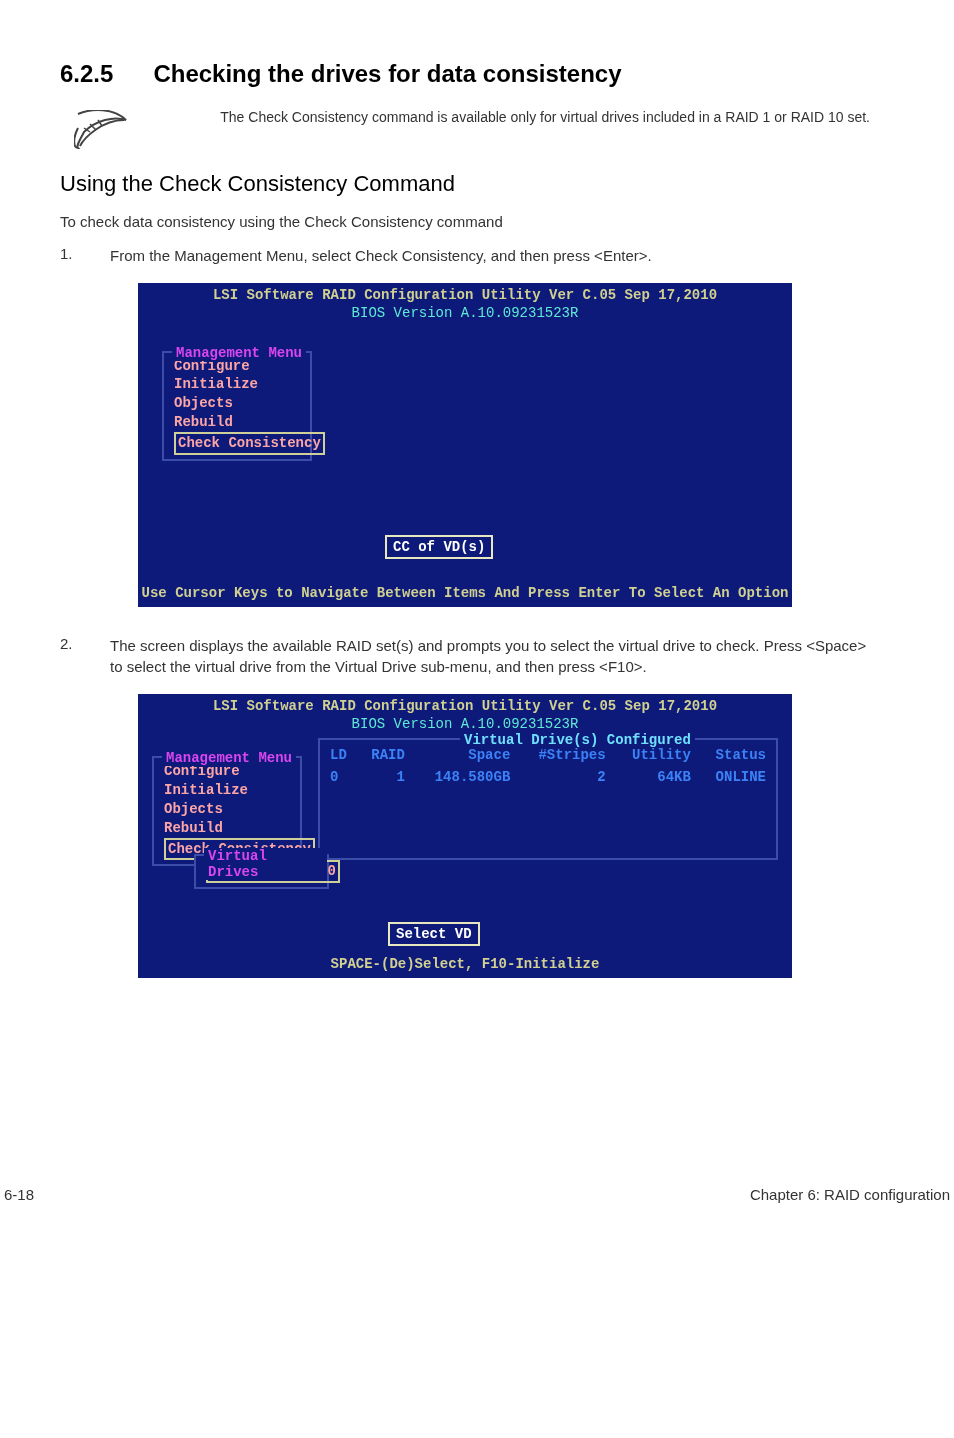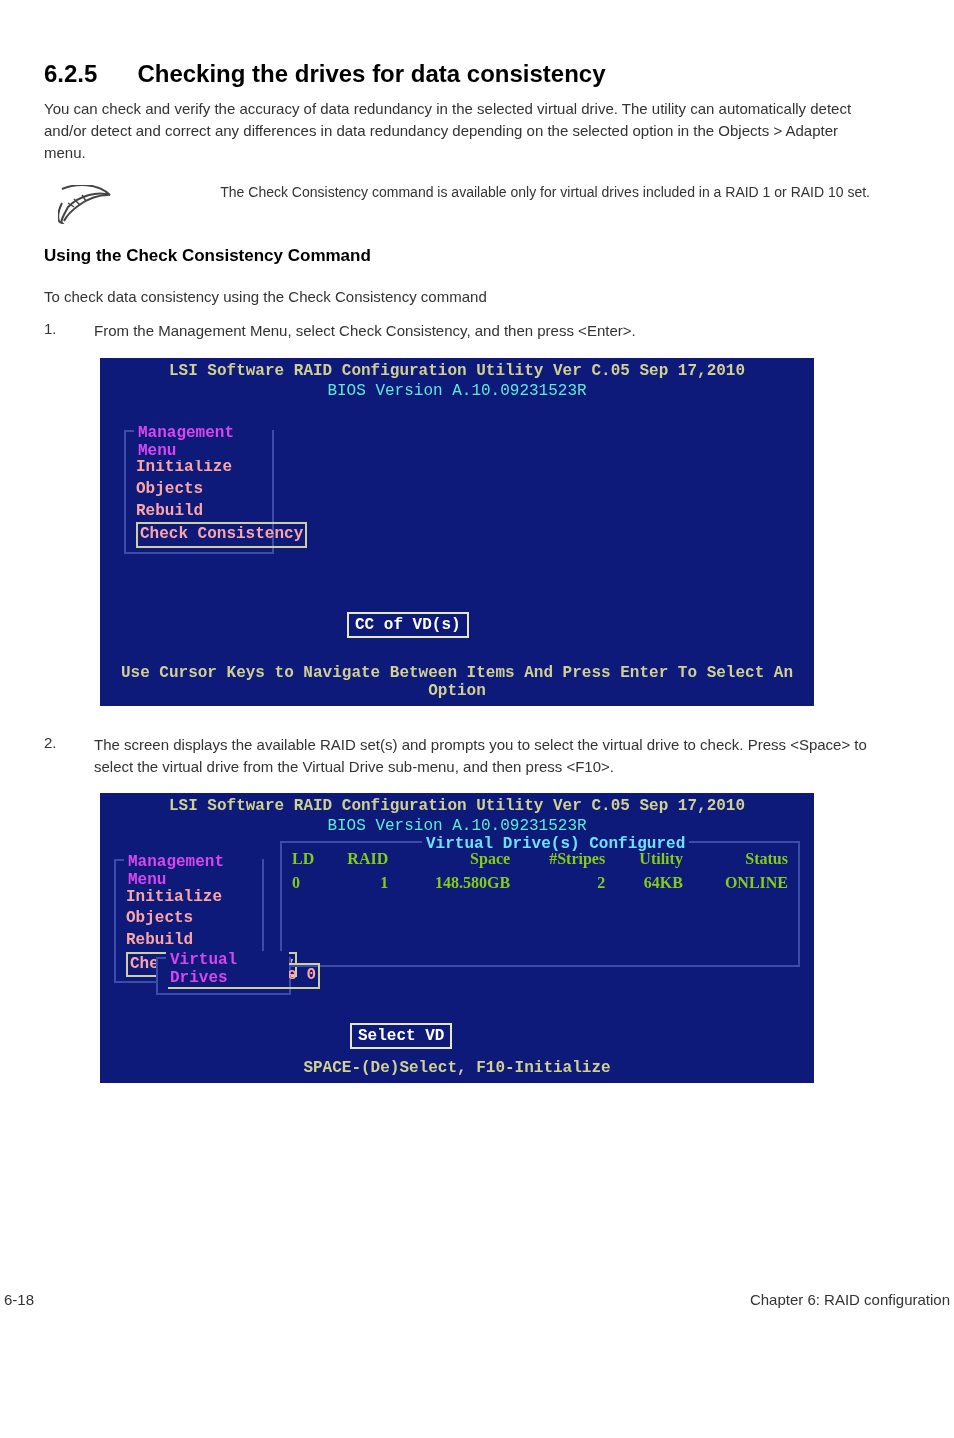--- a/index.html
+++ b/index.html
@@ -1,59 +1,58 @@
 <!DOCTYPE html>
 <html><head>
 <meta charset="utf-8">
 <style>
   *{margin:0;padding:0;box-sizing:border-box;}
   body{background:#fff;font-family:Arial,Helvetica,sans-serif;font-size:14px;color:#333;width:954px;margin:0 auto;}
-  .page{padding:60px 84px 30px 44px;}
+  .page{padding:60px 84px 30px 60px;}
   .heading-row{display:flex;align-items:baseline;margin-bottom:10px;}
   .heading-num{font-size:24px;font-weight:bold;margin-right:40px;color:#000;}
   .heading-title{font-size:24px;font-weight:bold;color:#000;}
   .body-text{font-size:15px;line-height:1.45;margin-bottom:10px;color:#333;}
   .note-row{display:flex;align-items:flex-start;margin:20px 0 18px 14px;justify-content:space-between;}
   .note-icon{flex:0 0 56px;margin-right:28px;margin-top:2px;}
   .note-text{font-size:14px;line-height:1.4;color:#333;}
-  .subhead{font-size:17px;font-weight:bold;margin:8px 0 20px 0;color:#000;}
+  .subhead{font-size:22px;font-weight:normal;margin:8px 0 14px 0;color:#000;}
   .step-row{display:flex;margin:12px 0;}
   .step-num{flex:0 0 50px;font-size:15px;color:#333;}
   .step-text{font-size:15px;line-height:1.45;color:#333;}
   
-  .bios{margin:16px auto 28px auto;width:714px;background:#0e1a7a;font-family:'Courier New',monospace;font-size:16px;color:#cfcf9a;}
+  .bios{margin:16px auto 28px auto;width:654px;background:#0e1a7a;font-family:'Courier New',monospace;font-size:14px;color:#cfcf9a;}
   .bios-title{text-align:center;padding:4px 0 2px 0;color:#d0d090;font-weight:bold;}
   .bios-sub{text-align:center;color:#5eead4;font-weight:normal;}
   .bios-body{position:relative;height:260px;padding:10px 20px;}
   .bios-body.sm{height:220px;}
   .menu-box{position:absolute;border:2px solid #3c4da8;padding:4px 10px 4px 10px;background:#0e1a7a;}
   .menu-label{position:absolute;top:-8px;left:8px;padding:0 4px;background:#0e1a7a;color:#d946ef;font-weight:bold;}
   .menu-item{color:#fca5a5;font-weight:bold;line-height:1.35;white-space:pre;}
   .menu-item.sel{border:2px solid #cfcf9a;display:inline-block;padding:0 2px;}
   .cc-badge{position:absolute;left:247px;bottom:22px;border:2px solid #e8e8c0;color:#fff;padding:2px 6px;font-weight:bold;background:#0e1a7a;}
   .bios-foot{text-align:center;background:#0e1a7a;padding:4px 0 6px 0;color:#d0d090;font-weight:bold;}
   
   .vd-panel{position:absolute;left:180px;top:6px;right:14px;border:2px solid #3c4da8;padding:4px 4px 70px 4px;}
   .vd-title{color:#6fe0ff;position:absolute;top:-8px;left:140px;background:#0e1a7a;padding:0 4px;font-weight:bold;}
-  table.vd{width:100%;color:#84cc16;font-weight:bold;border-collapse:collapse;font-family:Liberation Serif, serif;}
+  table.vd{width:100%;color:#3b82f6;font-weight:bold;border-collapse:collapse;}
   table.vd th, table.vd td{padding:3px 6px;text-align:right;}
   table.vd th:first-child, table.vd td:first-child{text-align:left;width:32px;}
   .footer{display:flex;justify-content:space-between;margin-top:150px;font-size:15px;color:#333;padding:0 4px 30px 4px;}
 </style>
 </head>
 <body>
 
 <div class="page">
 
   <div class="heading-row">
     <div class="heading-num">6.2.5</div>
     <div class="heading-title">Checking the drives for data consistency</div>
   </div>
 
-  <p class="body-text">You can check and verify the accuracy of data redundancy in the selected virtual drive. The utility can automatically detect and/or detect and correct any differences in data redundancy depending on the selected option in the Objects &gt; Adapter menu.</p>
 
   <div class="note-row">
     <div class="note-icon">
       <svg viewBox="0 0 56 40" width="56" height="40">
         <path d="M4 4 C18 -2 40 -2 52 10 C40 6 22 10 10 22 C6 30 2 36 4 38 C0 38 -2 30 4 18" fill="none" stroke="#444" stroke-width="2"></path>
         <path d="M6 36 C10 28 28 10 50 10" fill="none" stroke="#444" stroke-width="2"></path>
         <path d="M10 18 L16 22 M16 14 L22 20 M24 10 L28 16" stroke="#444" stroke-width="1.5"></path>
       </svg>
     </div>
     <div class="note-text">The Check Consistency command is available only for virtual drives included in a RAID 1 or RAID 10 set.</div>

